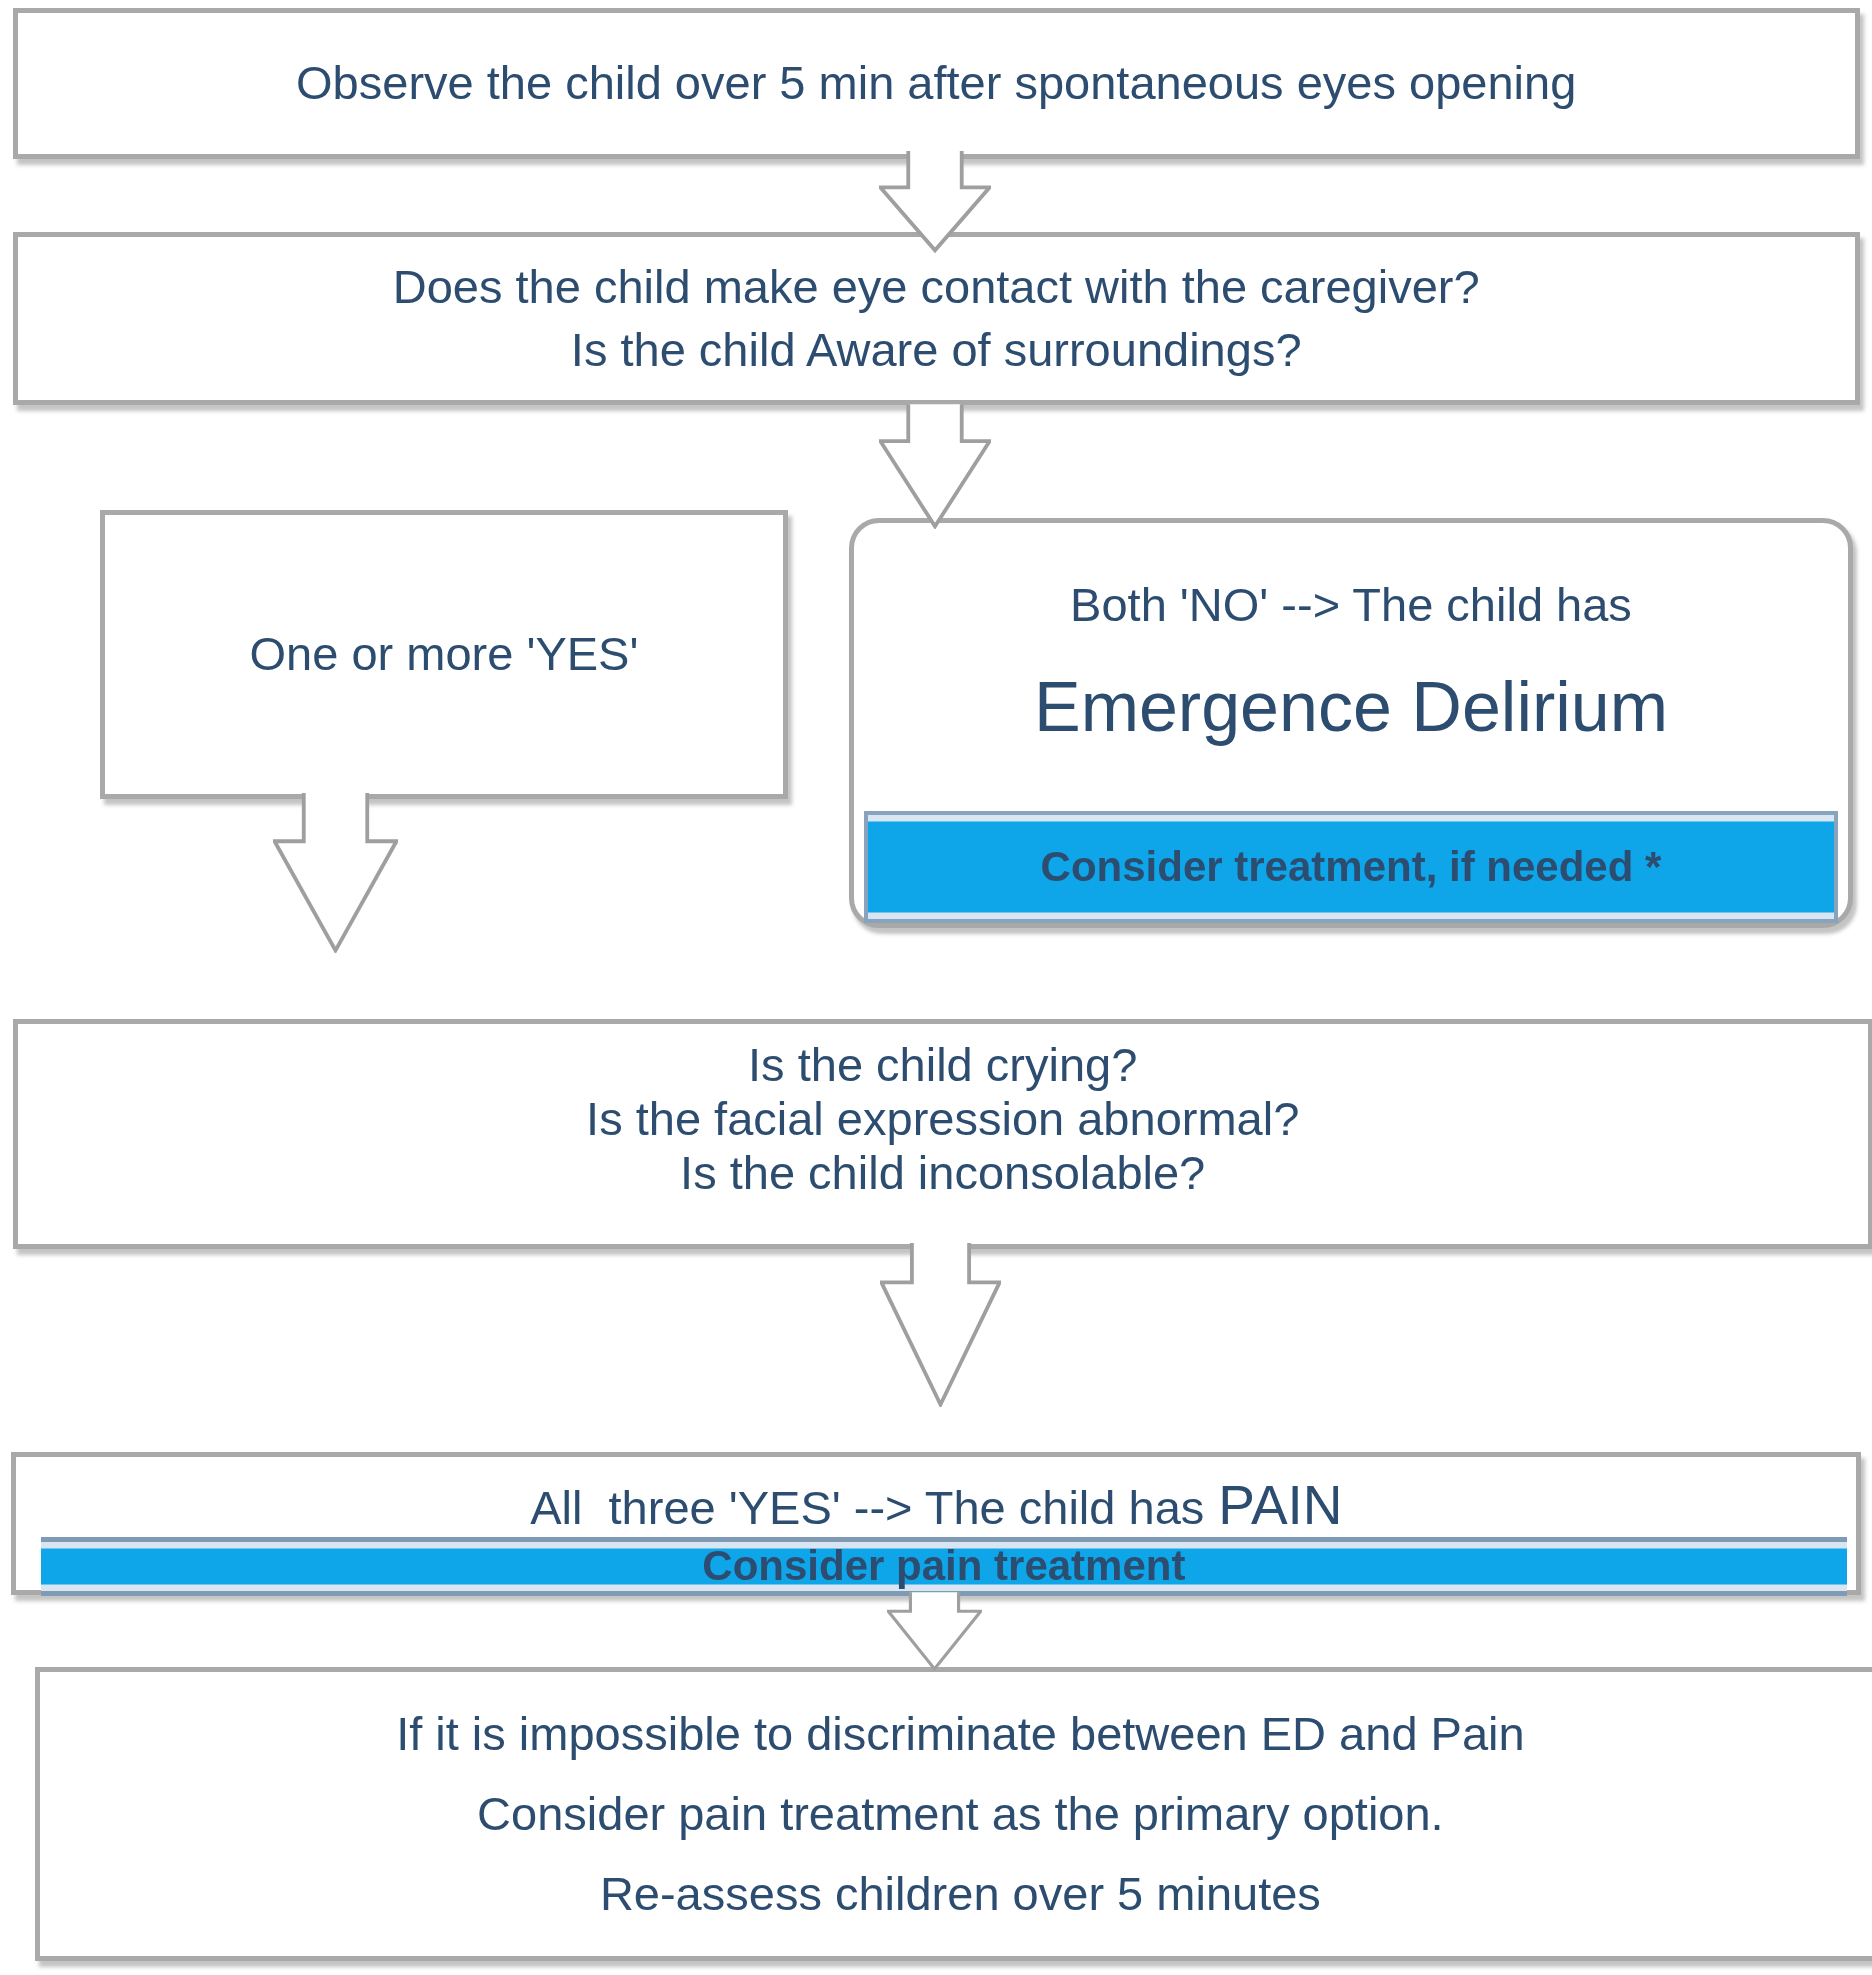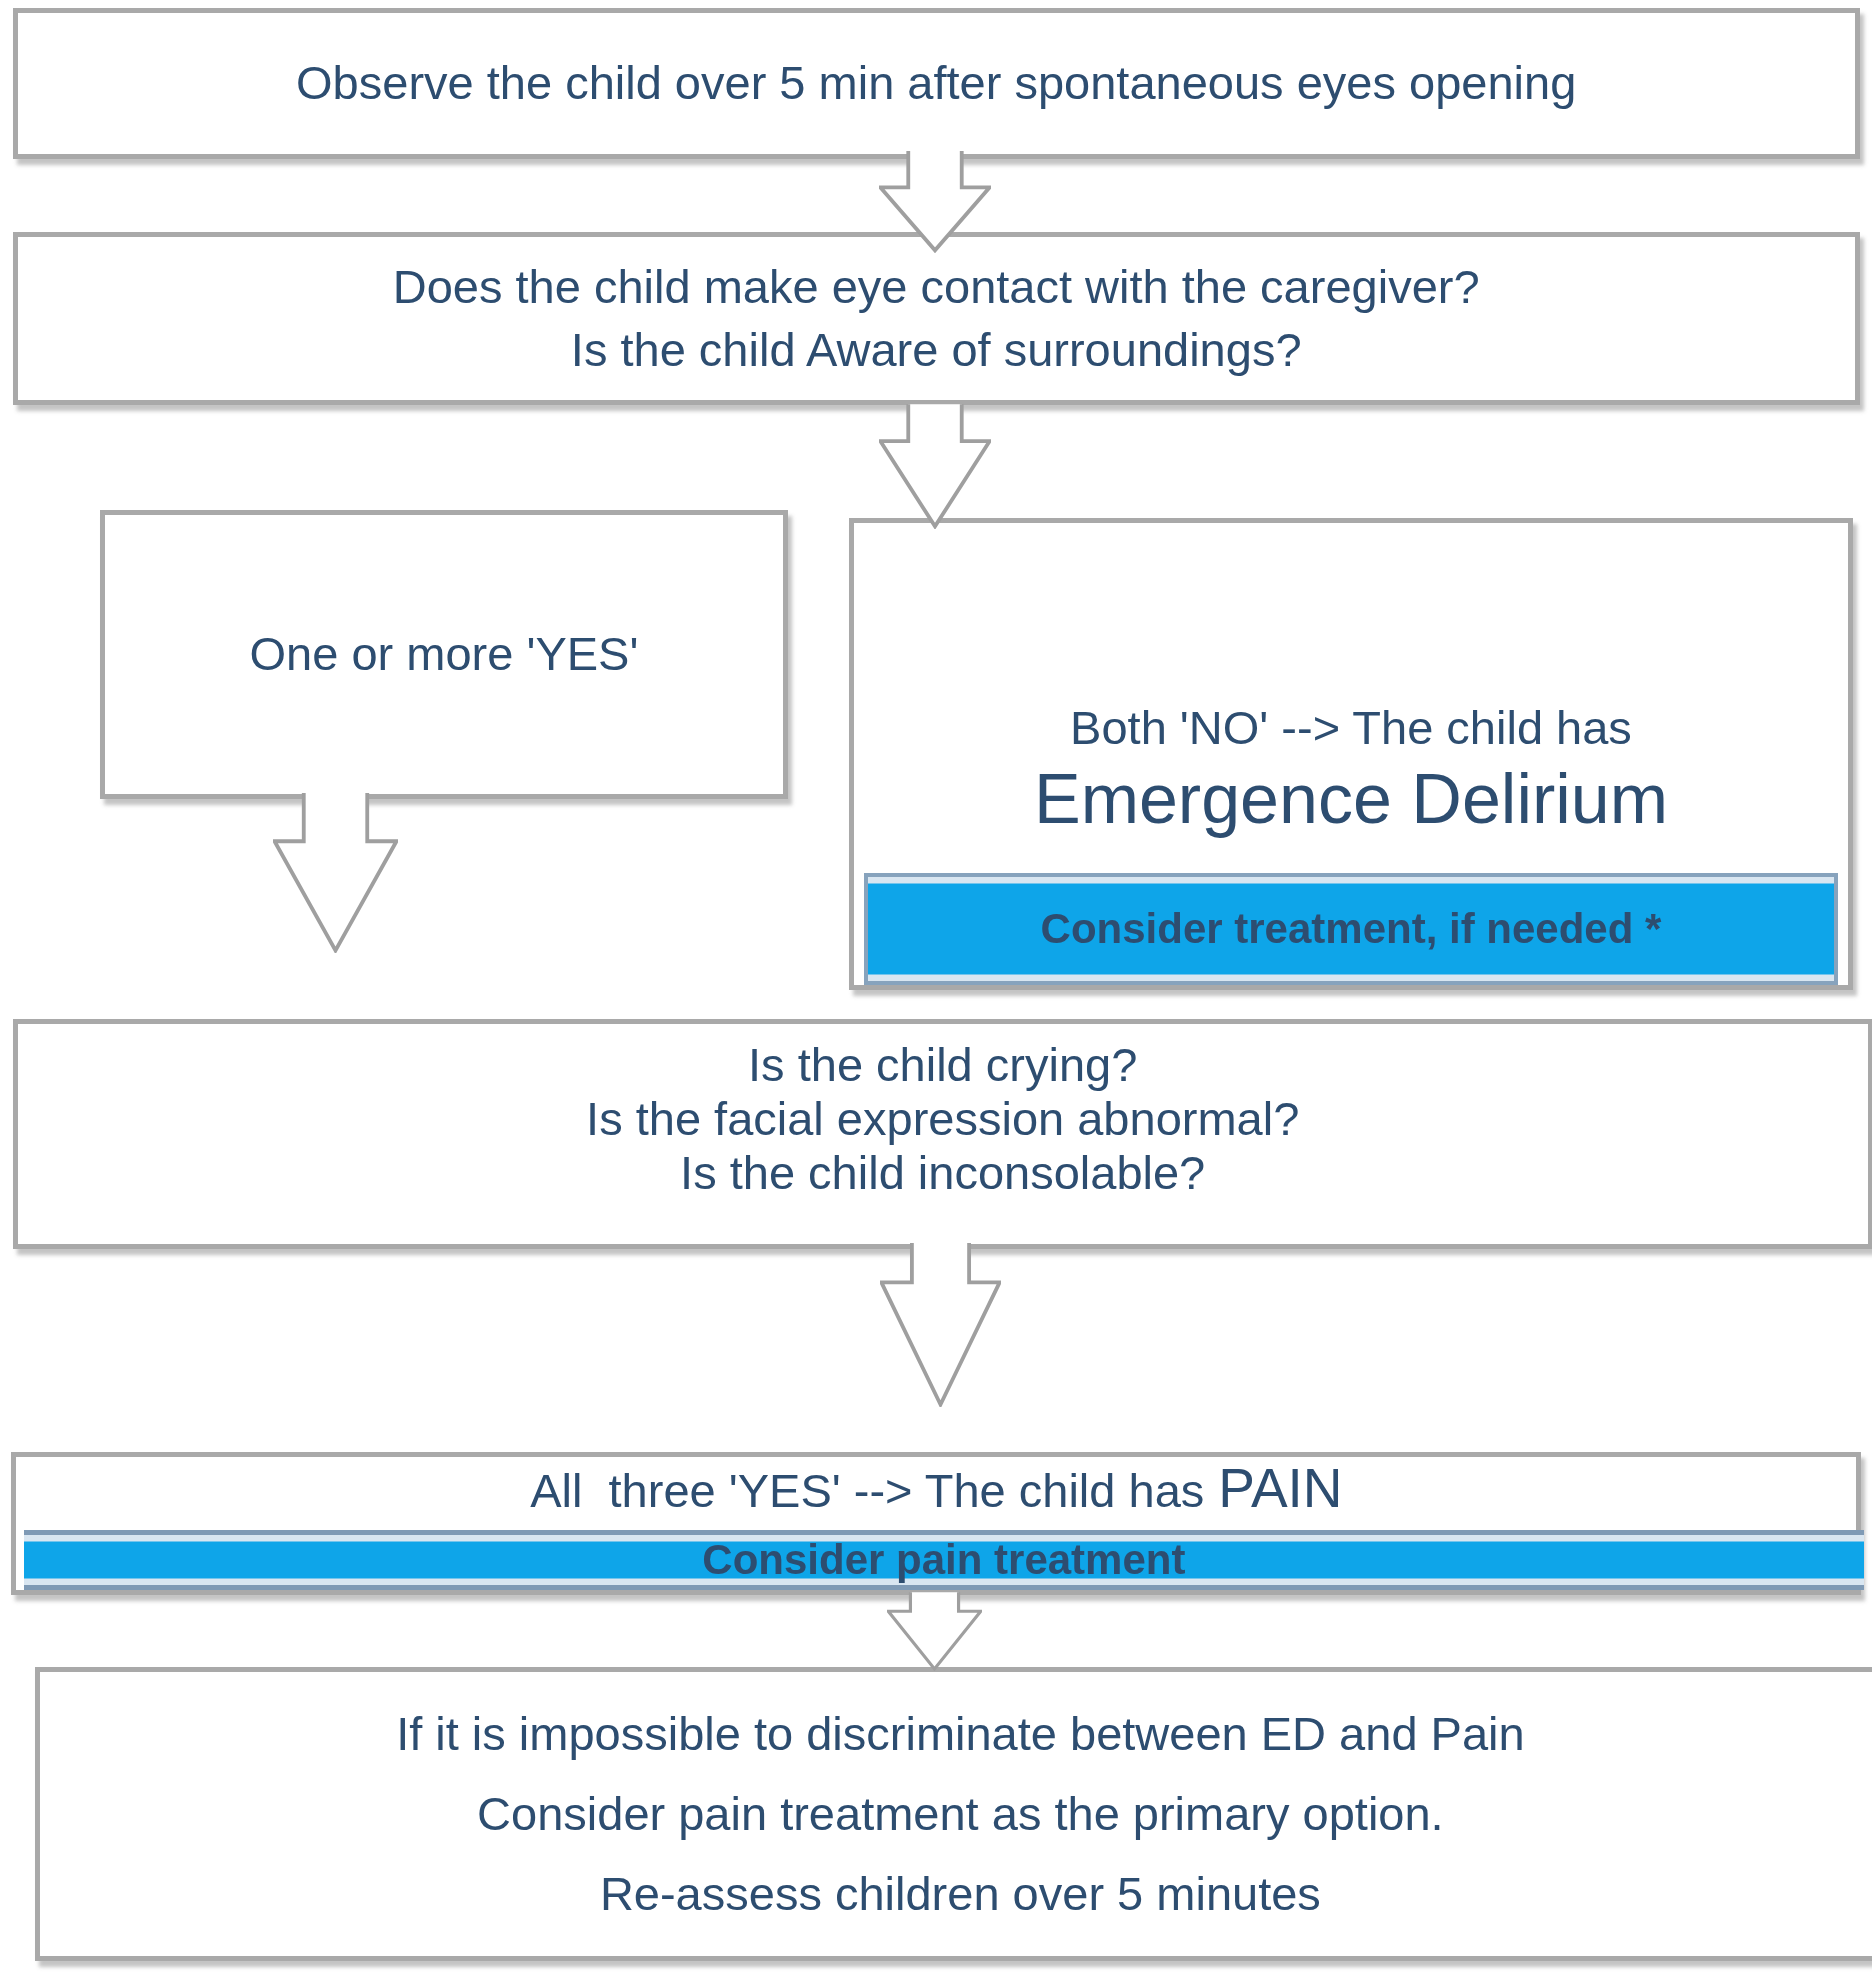--- a/index.html
+++ b/index.html
@@ -24,26 +24,26 @@
     justify-content: center;
     text-align: center;
     font-size: 47px;
     line-height: 1.15;
   }
   .line { width: 100%; }
   #box-observe   { left: 12.7px;   top: 7.6px;   width: 1847px; height: 151px; justify-content: center; }
   #box-questions1{ left: 12.7px;   top: 232px;  width: 1847px; height: 173px;
                    justify-content: space-between; padding: 23px 0; }
   #box-yes       { left: 100px;  top: 510px;  width: 688px; height: 289px; }
-  #box-no        { left: 849px; top: 518px;  width: 1004px; height: 472px;
-                   justify-content: flex-end; padding-top: 55px; }
+  #box-no        { left: 849px; top: 518px;  width: 1004px; height: 410px;
+                   justify-content: space-between; padding-top: 55px; border-radius: 30px; }
   #box-questions2{ left: 12.7px;   top: 1019px; width: 1860px; height: 230px;
                    justify-content: flex-start; padding: 14px 0 20px 0; }
   #box-pain      { left: 11.4px;   top: 1452px; width: 1850px; height: 143px;
-                   justify-content: flex-start; padding: 0; }
+                   justify-content: flex-start; padding: 17px; }
   #box-fallback  { left: 11.4px;   top: 1667px; width: 1850px; height: 294px;
                    justify-content: space-between; padding: 35px 0; margin-left: 24px; }
 
   .no-intro  { font-size: 47px; }
   .no-diag   { font-size: 70px; line-height: 1.08; margin-top: 7.6px; white-space: nowrap; }
   .nested {
     box-sizing: border-box;
     background: #0ea5e9;
     border: 4.4px solid #87a3bd;
     box-shadow: inset 0 6.4px 0 #d9e6f1, inset 0 -6.4px 0 #d9e6f1;

